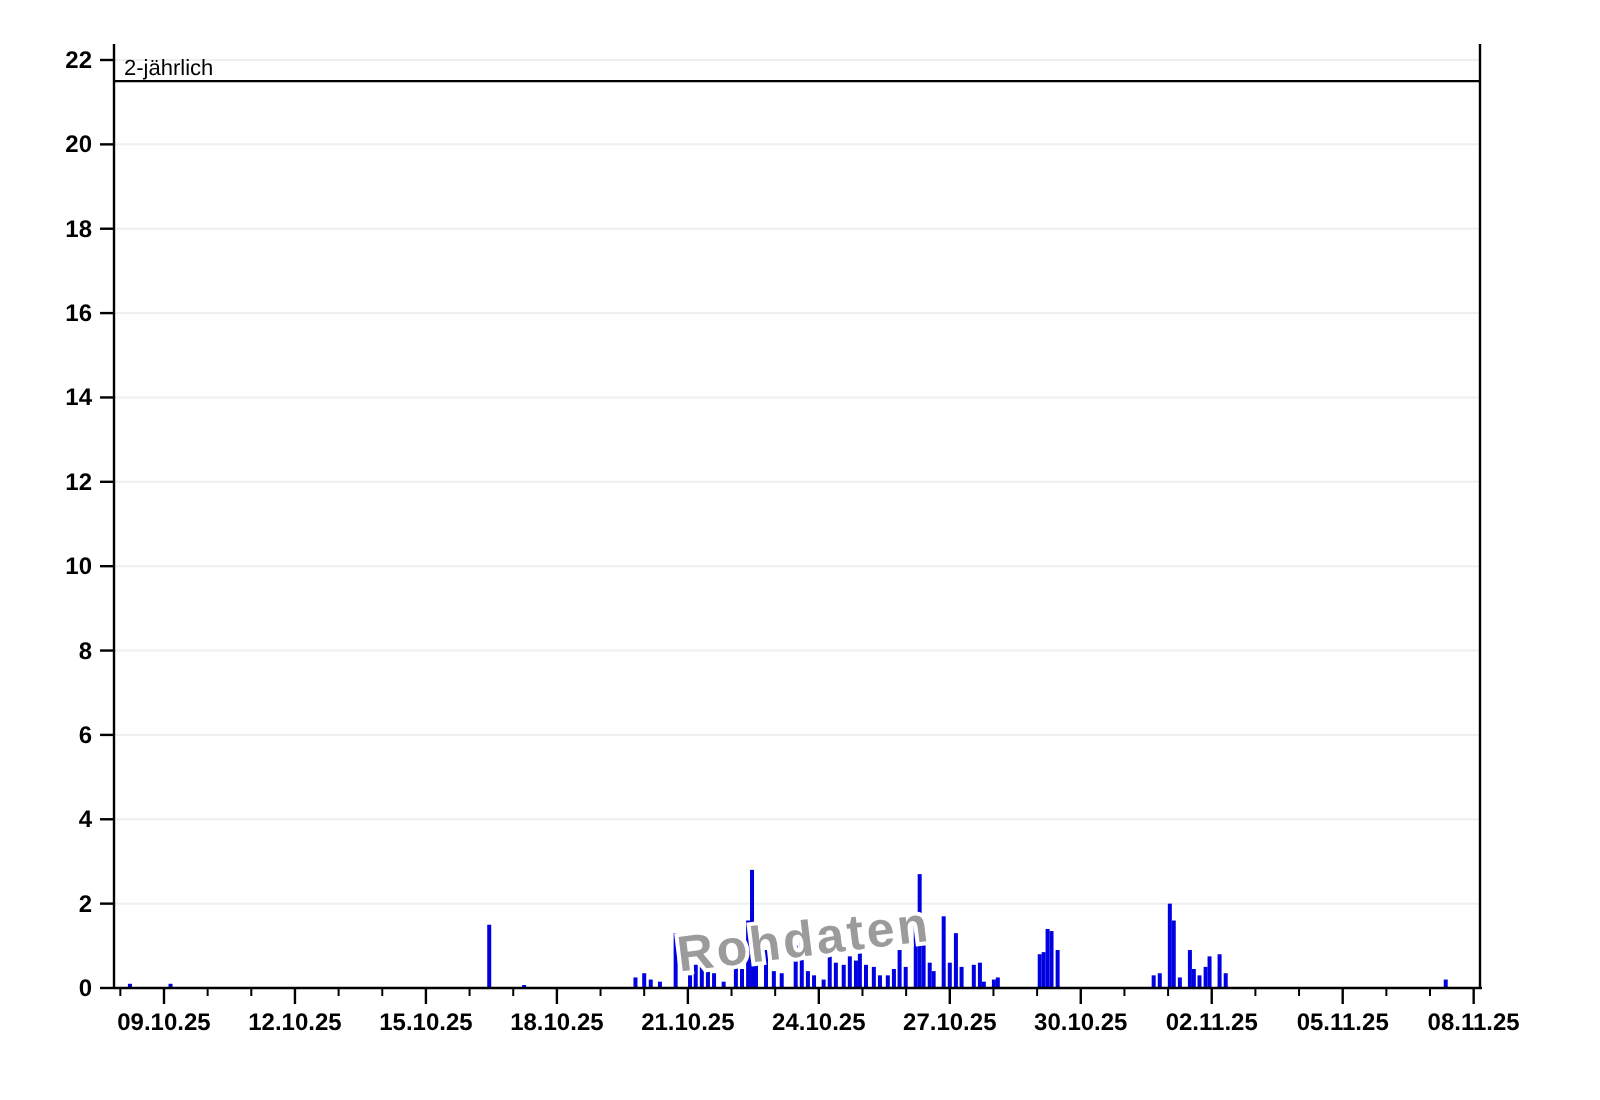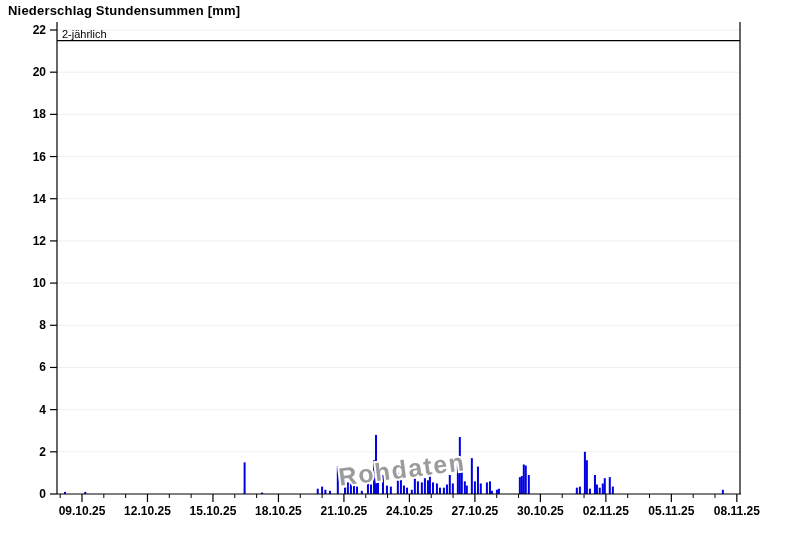--- a/index.html
+++ b/index.html
@@ -27,21 +27,20 @@
     font-size:25px;font-weight:bold;
     letter-spacing:1.5px;
     fill:#9b9b9b;stroke:#ffffff;stroke-width:4px;
     paint-order:stroke;
   }
 </style>
 </head>
 <body>
 
 <div class="screen">
-  <div class="chart-title">Niederschlag Stundensummen [mm]</div>
   <svg id="plot" width="800" height="550">
       <line x1="57" y1="451.8181818181818" x2="740" y2="451.8181818181818" stroke="#efefef" stroke-width="1"></line>
       <line x1="57" y1="409.6363636363636" x2="740" y2="409.6363636363636" stroke="#efefef" stroke-width="1"></line>
       <line x1="57" y1="367.45454545454544" x2="740" y2="367.45454545454544" stroke="#efefef" stroke-width="1"></line>
       <line x1="57" y1="325.27272727272725" x2="740" y2="325.27272727272725" stroke="#efefef" stroke-width="1"></line>
       <line x1="57" y1="283.0909090909091" x2="740" y2="283.0909090909091" stroke="#efefef" stroke-width="1"></line>
       <line x1="57" y1="240.9090909090909" x2="740" y2="240.9090909090909" stroke="#efefef" stroke-width="1"></line>
       <line x1="57" y1="198.72727272727275" x2="740" y2="198.72727272727275" stroke="#efefef" stroke-width="1"></line>
       <line x1="57" y1="156.54545454545456" x2="740" y2="156.54545454545456" stroke="#efefef" stroke-width="1"></line>
       <line x1="57" y1="114.36363636363637" x2="740" y2="114.36363636363637" stroke="#efefef" stroke-width="1"></line>

